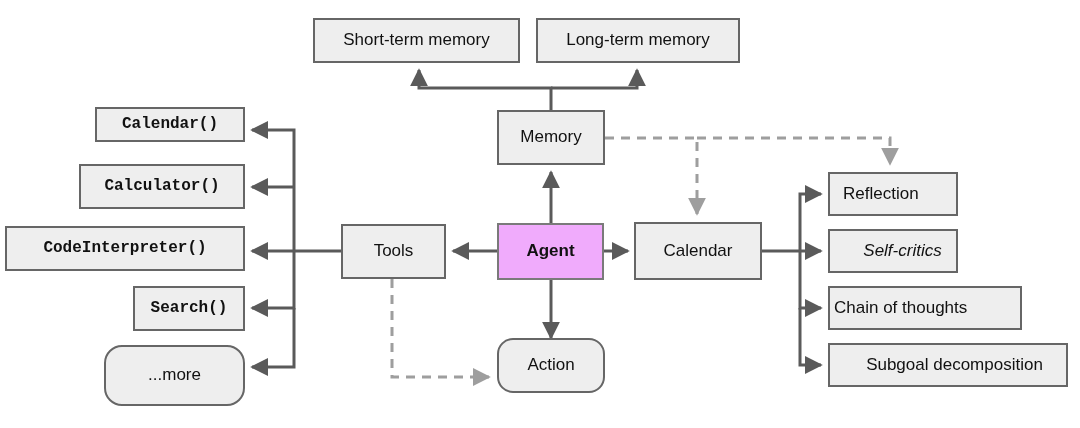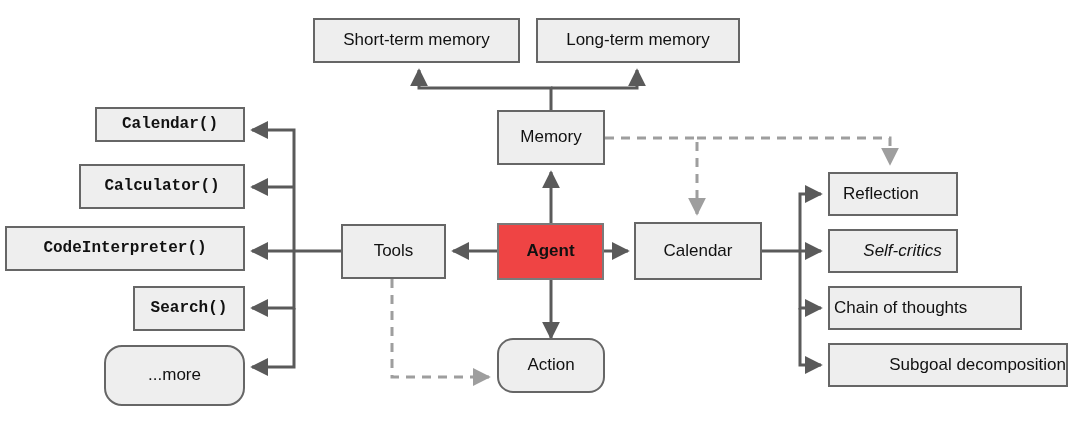--- a/index.html
+++ b/index.html
@@ -37,21 +37,21 @@
     text-align: center;
     white-space: nowrap;
   }
   .node.mono {
     font-family: "Liberation Mono", "DejaVu Sans Mono", monospace;
     font-weight: bold;
     font-size: 16px;
     letter-spacing: 0px;
   }
   .node.accent {
-    background: #ef4444;
+    background: #f0abfc;
     border-color: #7a7a7a;
     font-weight: bold;
   }
 </style>
 </head>
 <body>
 
 <div id="canvas">
 
   <svg id="wires" viewBox="0 0 1080 428">
@@ -154,17 +154,17 @@
   </div>
 
   <div class="node" style="left:828px; top:229px; width:130px; height:44px; justify-content:center; padding-left:19px;font-style:italic;">
     <span>Self-critics</span>
   </div>
 
   <div class="node" style="left:828px; top:286px; width:194px; height:44px; justify-content:flex-start; padding-left:4px;">
     <span>Chain of thoughts</span>
   </div>
 
-  <div class="node" style="left:828px; top:343px; width:240px; height:44px; justify-content:flex-end; padding-left:13px;">
+  <div class="node" style="left:828px; top:343px; width:240px; height:44px; justify-content:center; padding-left:13px;">
     <span>Subgoal decomposition</span>
   </div>
 
 </div>
 
 </body></html>

